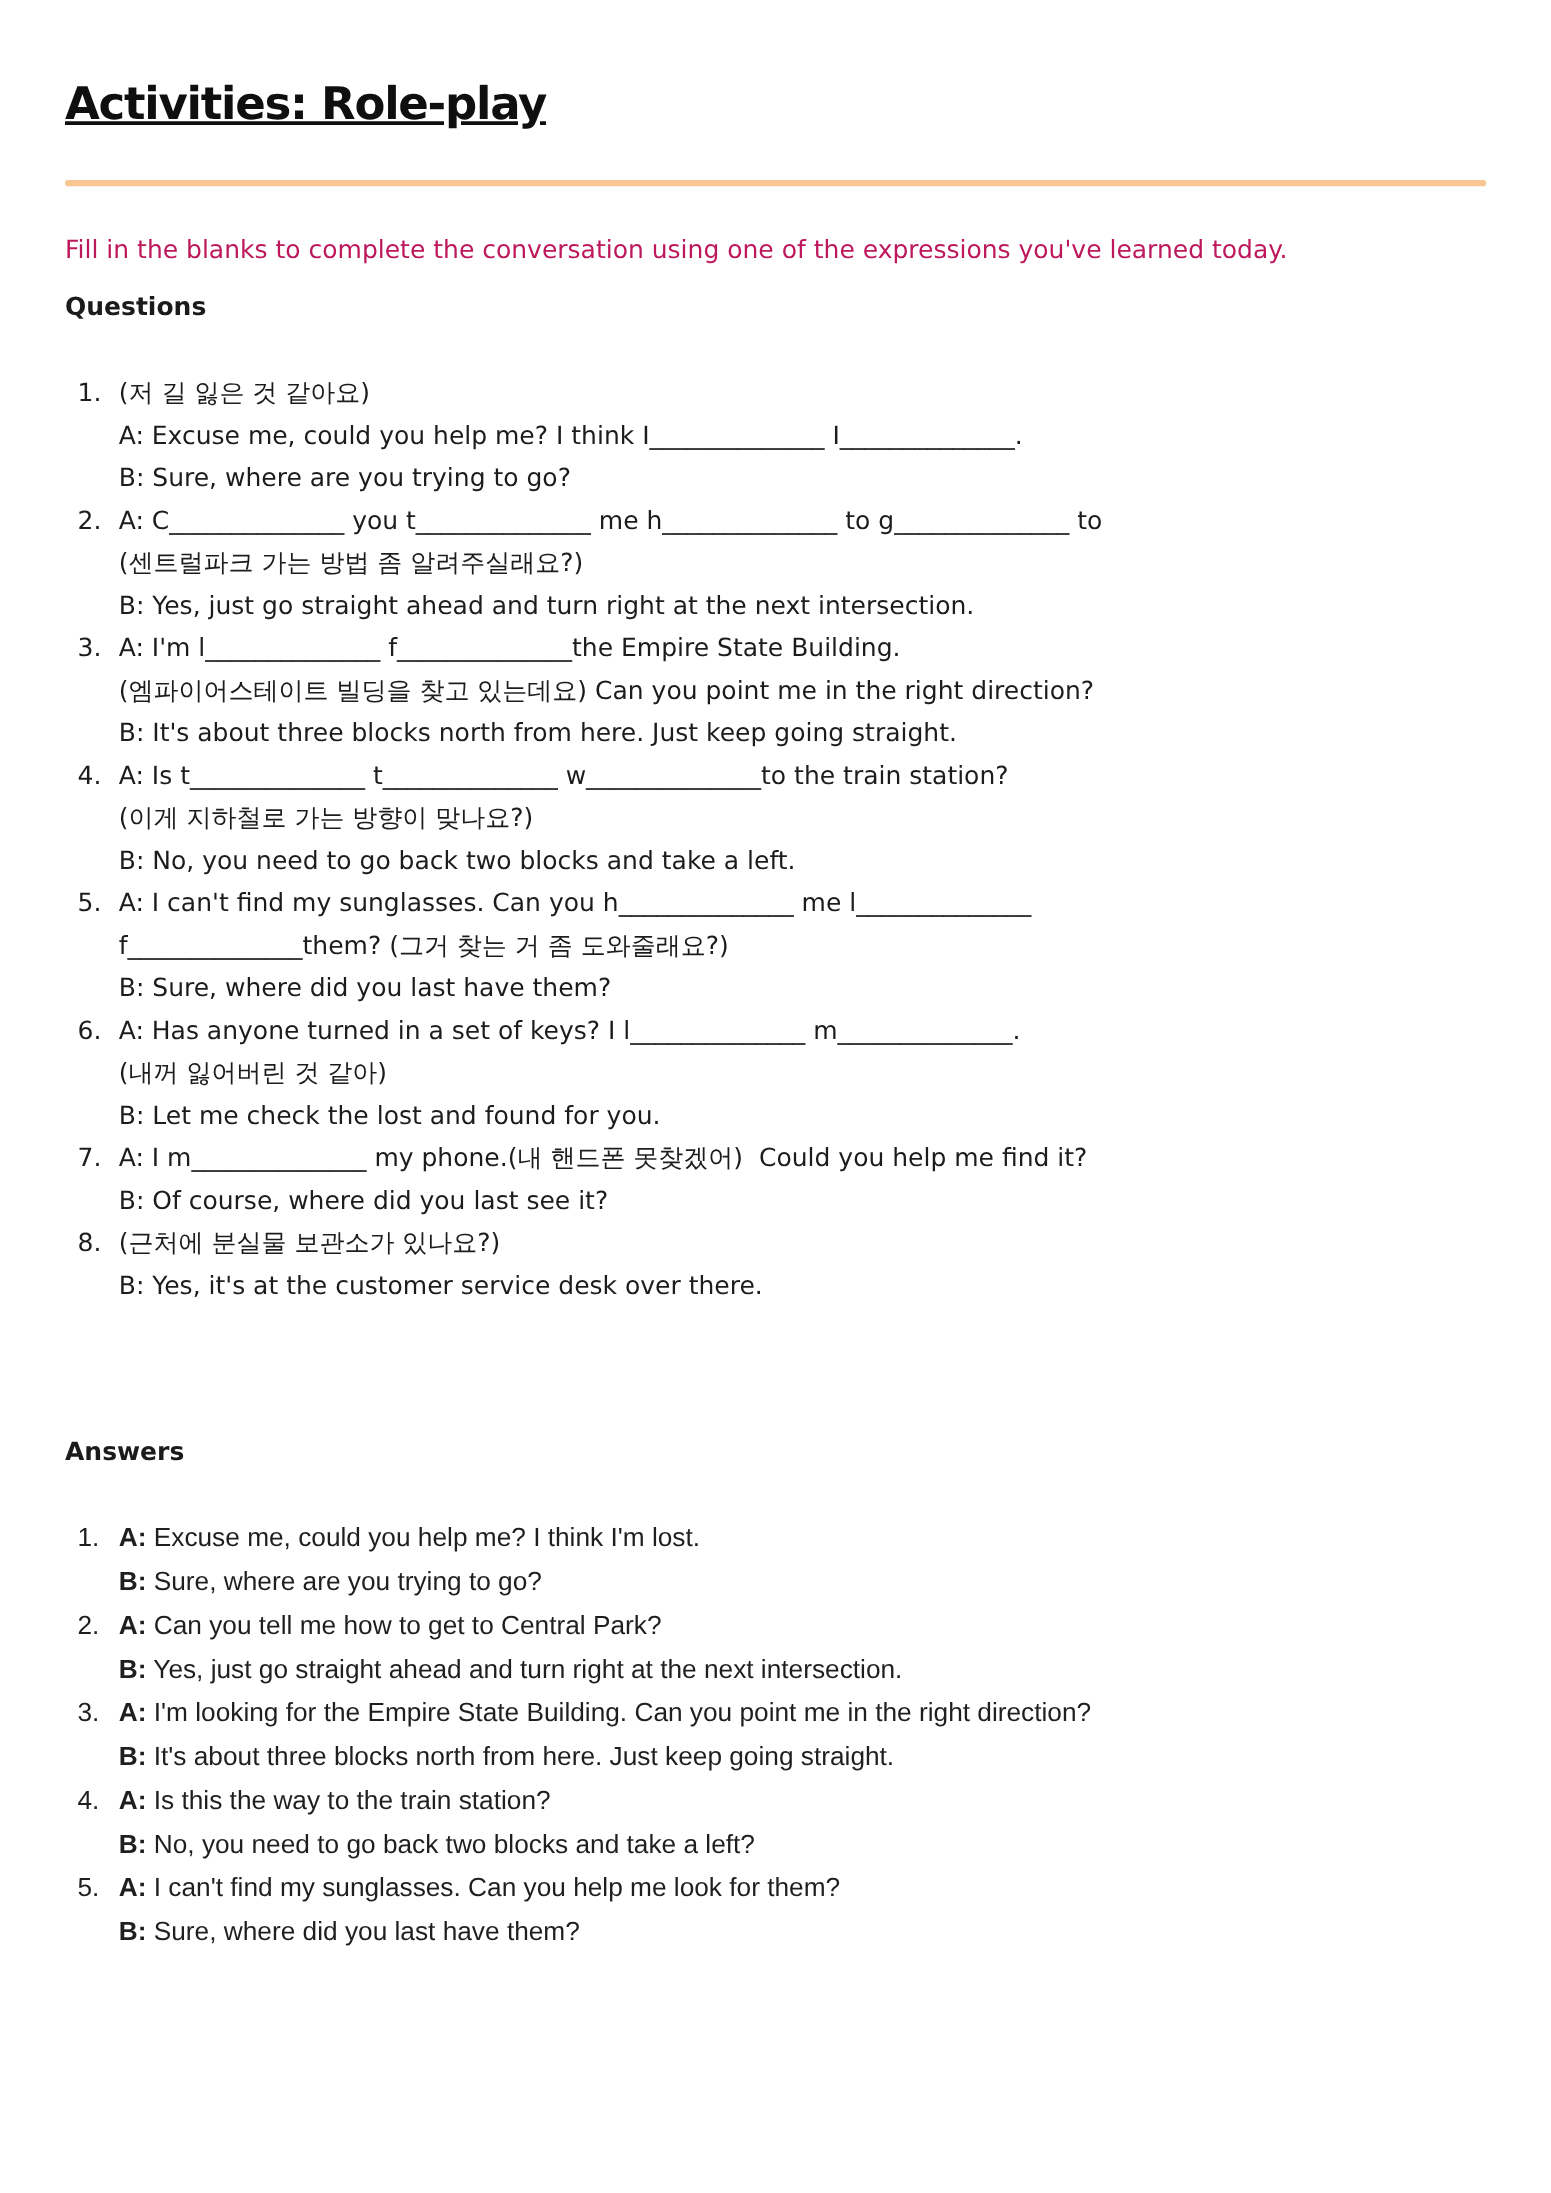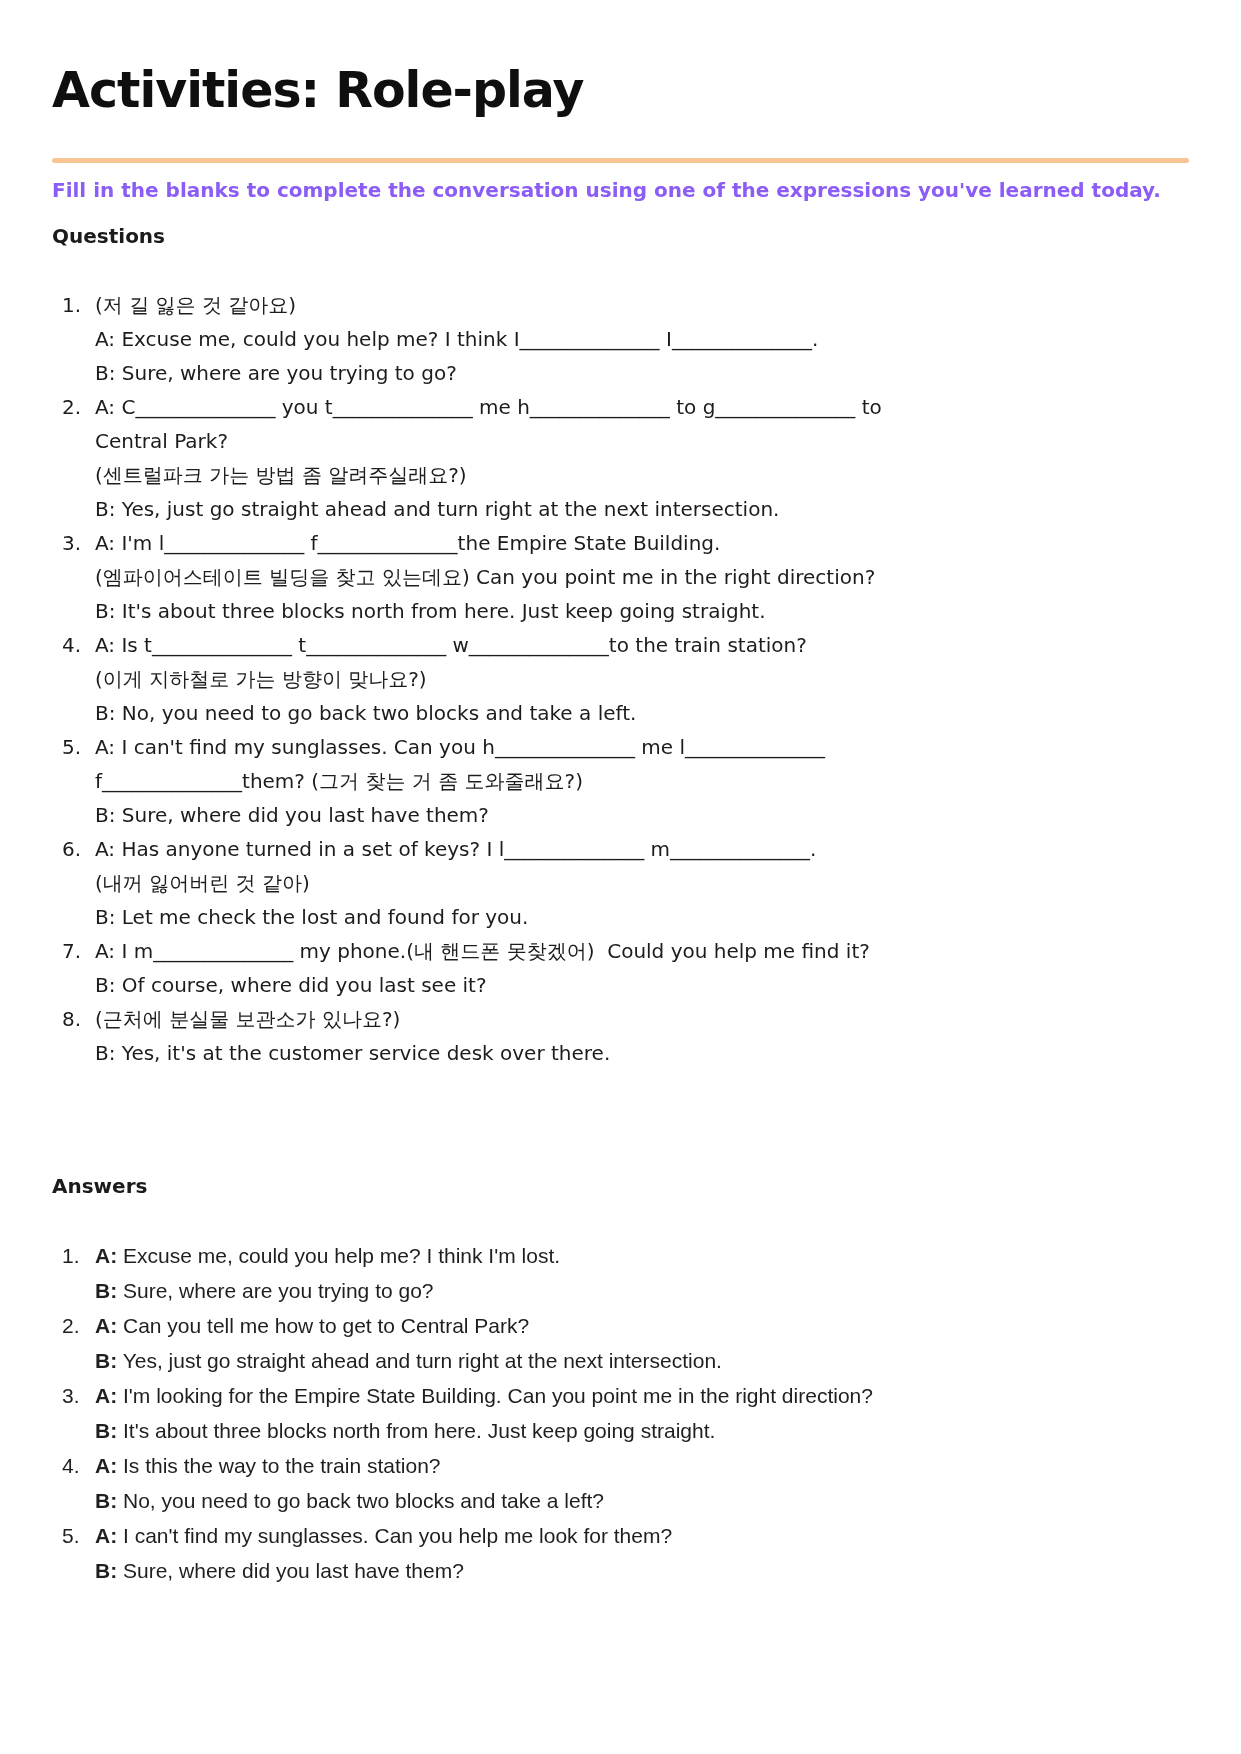--- a/index.html
+++ b/index.html
@@ -12,38 +12,39 @@
     height: 1754px;
     overflow: hidden;
     font-family: "DejaVu Sans", sans-serif;
     color: #1c1c1c;
   }
   .page {
     padding: 0 52px;
   }
   .title {
     margin: 64px 0 0 0;
-    font-size: 49px;
+    font-size: 36px;
     line-height: 1.1;
     font-weight: 700;
     letter-spacing: -1px;
     color: #0f0f0f;
+    text-decoration: underline;
   }
   .divider {
     margin-top: 40px;
     height: 5px;
     border-radius: 3px;
     background: #f7c693;
   }
   .instruction {
-    margin-top: 13px;
+    margin-top: 36px;
     font-size: 20px;
     line-height: 28px;
-    font-weight: 700;
-    color: #8b5cf6;
+    font-weight: 400;
+    color: #be185d;
   }
   .section-heading {
     font-size: 20px;
     font-weight: 600;
     color: #1b1b1b;
   }
   ol.qa-list {
     list-style: none;
     margin: 40px 0 0 0;
     padding: 0 0 0 10px;
@@ -106,21 +107,20 @@
           <div class="q-line">(저 길 잃은 것 같아요)</div>
           <div class="q-line">A: Excuse me, could you help me? I think I______________ I______________.</div>
           <div class="q-line">B: Sure, where are you trying to go?</div>
         </div>
   </li>
 
   <li>
     <span class="num">2.</span>
     <div class="lines">
           <div class="q-line">A: C______________ you t______________ me h______________ to g______________ to</div>
-          <div class="q-line">Central Park?</div>
           <div class="q-line">(센트럴파크 가는 방법 좀 알려주실래요?)</div>
           <div class="q-line">B: Yes, just go straight ahead and turn right at the next intersection.</div>
         </div>
   </li>
 
   <li>
     <span class="num">3.</span>
     <div class="lines">
           <div class="q-line">A: I'm l______________ f______________the Empire State Building.</div>
           <div class="q-line">(엠파이어스테이트 빌딩을 찾고 있는데요) Can you point me in the right direction?</div>

